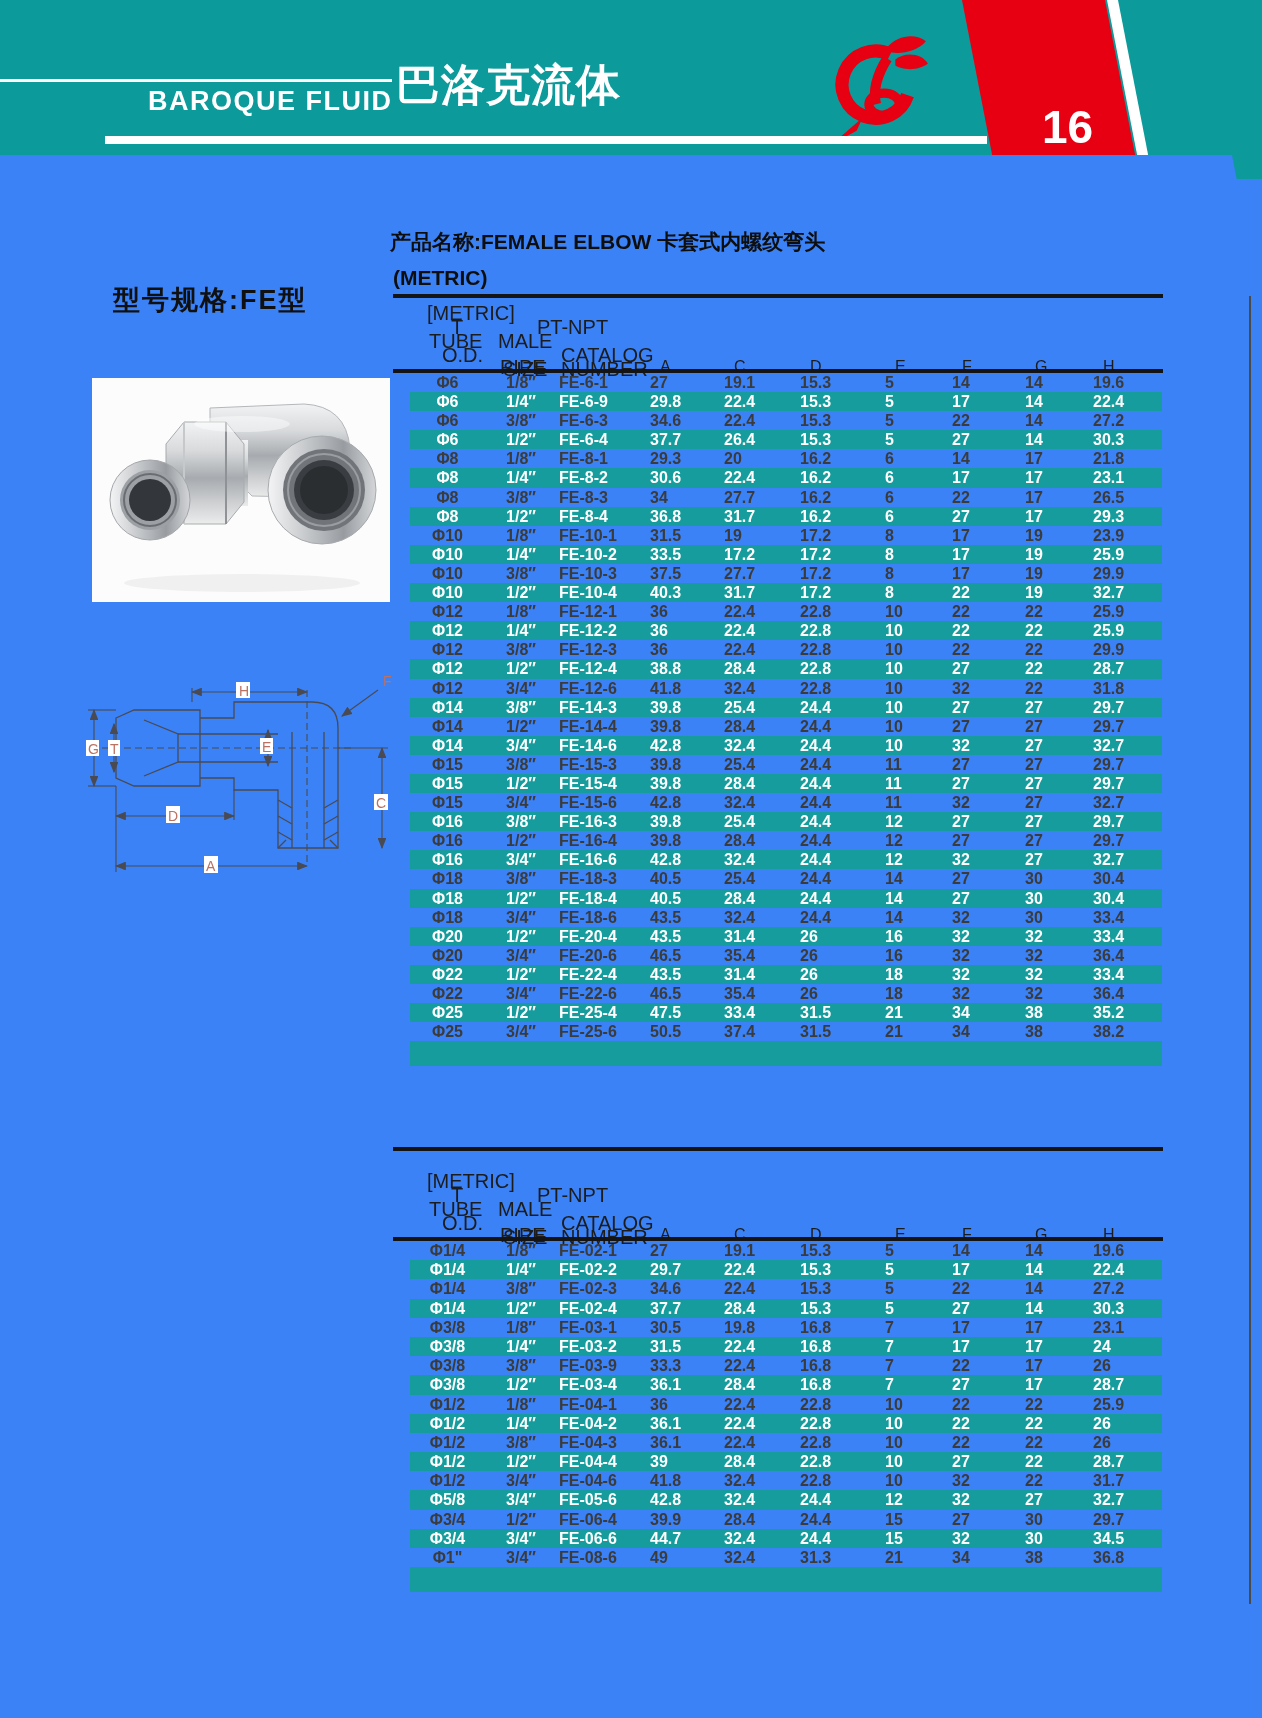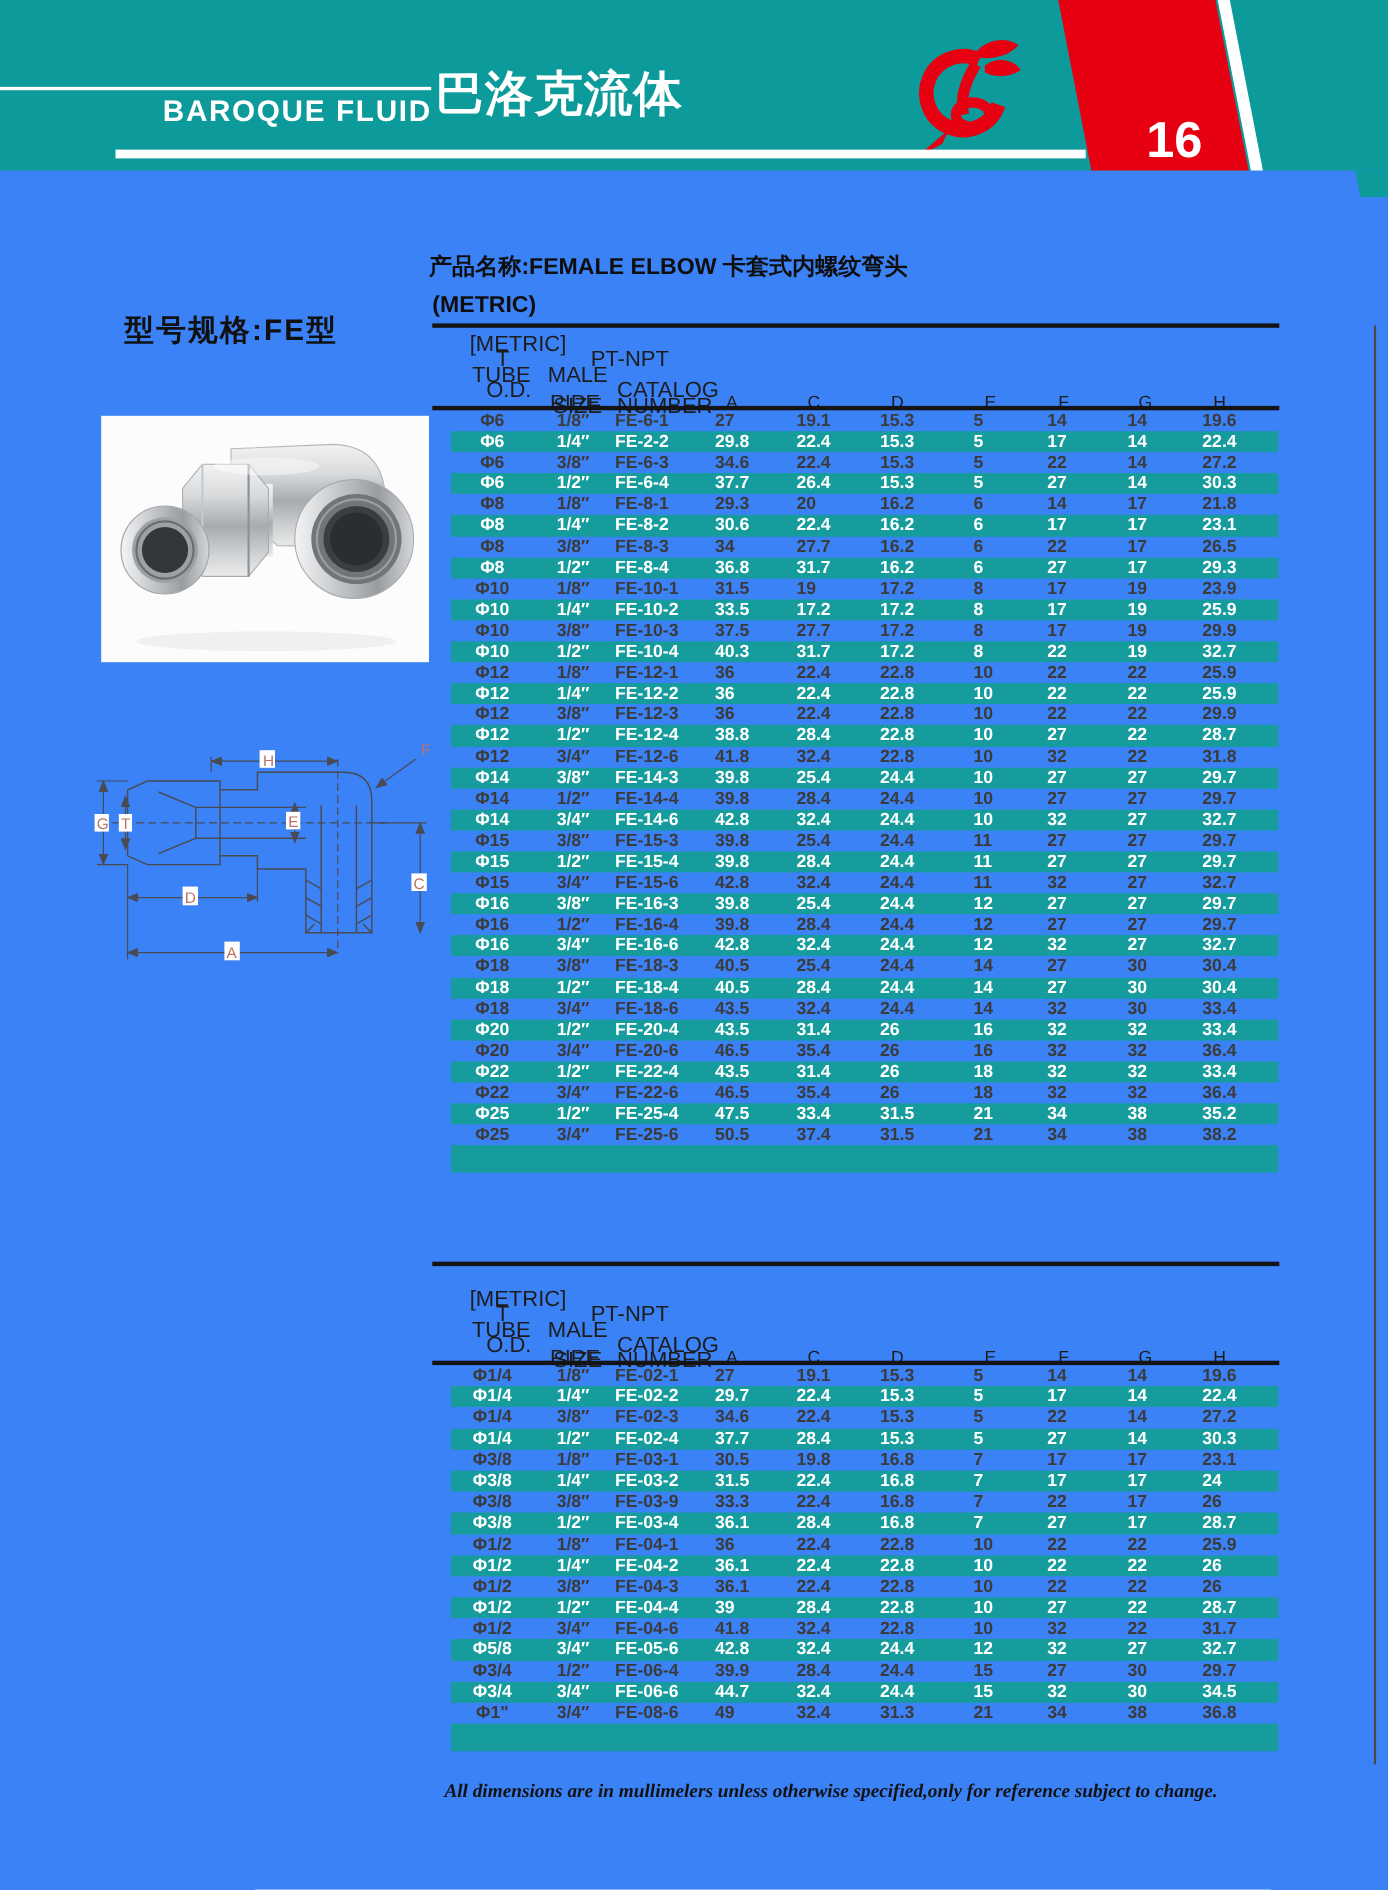--- a/index.html
+++ b/index.html
@@ -232,21 +232,21 @@
           <span class="c c4">19.1</span>
           <span class="c c5">15.3</span>
           <span class="c c6">5</span>
           <span class="c c7">14</span>
           <span class="c c8">14</span>
           <span class="c c9">19.6</span>
         </div>
         <div class="trow teal">
           <span class="c c0">Φ6</span>
           <span class="c c1">1/4″</span>
-          <span class="c c2">FE-2-2</span>
+          <span class="c c2">FE-6-9</span>
           <span class="c c3">29.8</span>
           <span class="c c4">22.4</span>
           <span class="c c5">15.3</span>
           <span class="c c6">5</span>
           <span class="c c7">17</span>
           <span class="c c8">14</span>
           <span class="c c9">22.4</span>
         </div>
         <div class="trow white">
           <span class="c c0">Φ6</span>
@@ -877,16 +877,15 @@
           <span class="c c5">31.3</span>
           <span class="c c6">21</span>
           <span class="c c7">34</span>
           <span class="c c8">38</span>
           <span class="c c9">36.8</span>
         </div>
       </div>
     <div class="endbar"></div>
   </div>
 
-  <div class="foot-en">All dimensions are in mullimelers unless otherwise specified,only for reference subject to change.</div>
   <div class="right-rule"></div>
 
 </div>
 
 </body></html>

